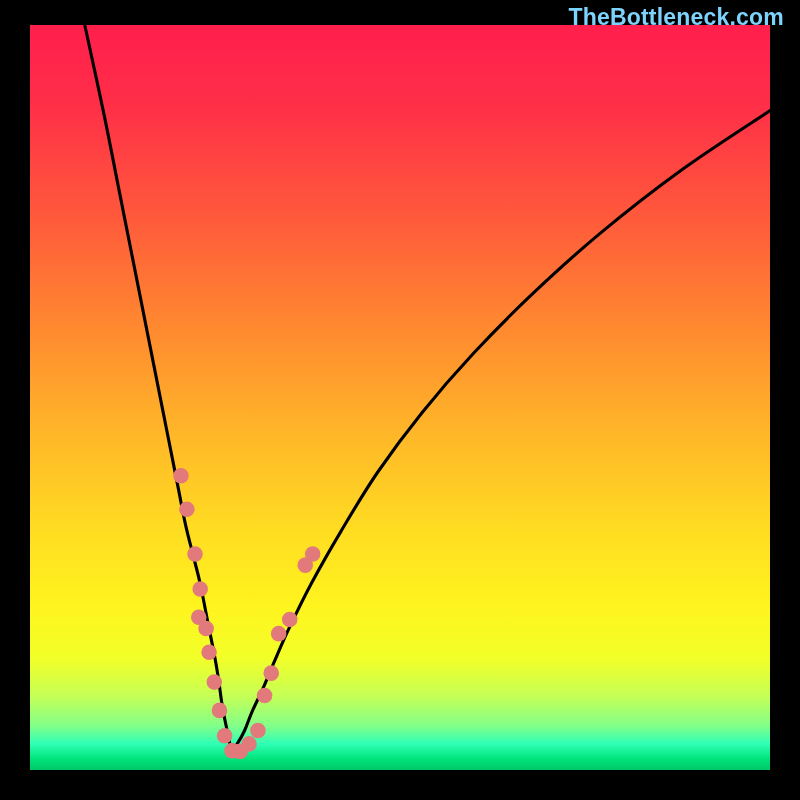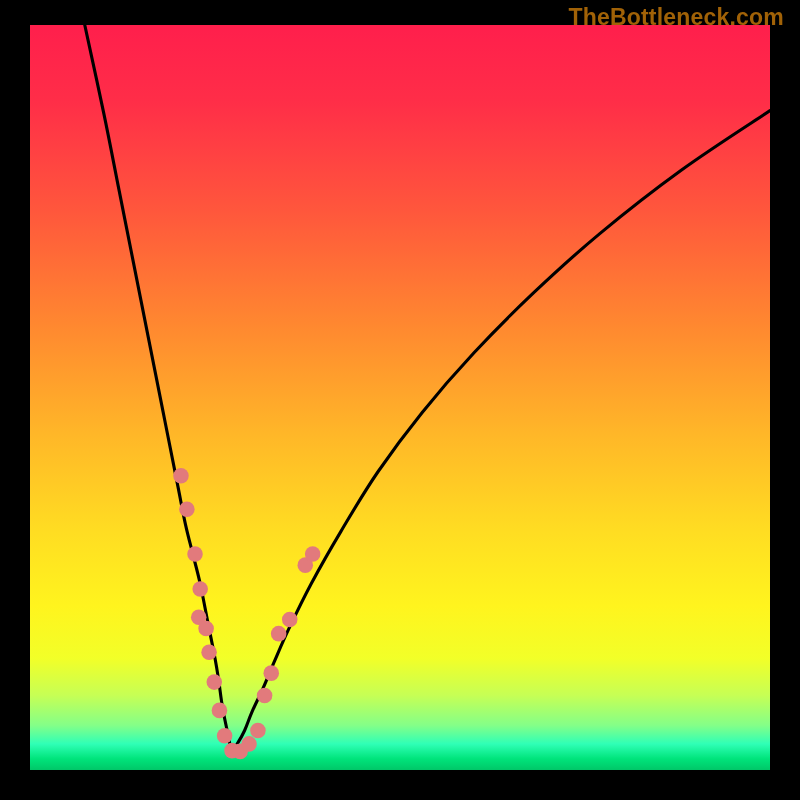--- a/index.html
+++ b/index.html
@@ -38,21 +38,21 @@
     position: absolute;
     left: 0;
     top: 0;
     width: 740px;
     height: 745px;
   }
   .watermark {
     position: absolute;
     top: 4px;
     right: 16px;
-    color: #a16207;
+    color: #7dd3fc;
     font-size: 23px;
     font-weight: 600;
     letter-spacing: 0.2px;
   }
 </style>
 </head>
 <body>
 
 <div class="frame">
   <div class="plot-area">

